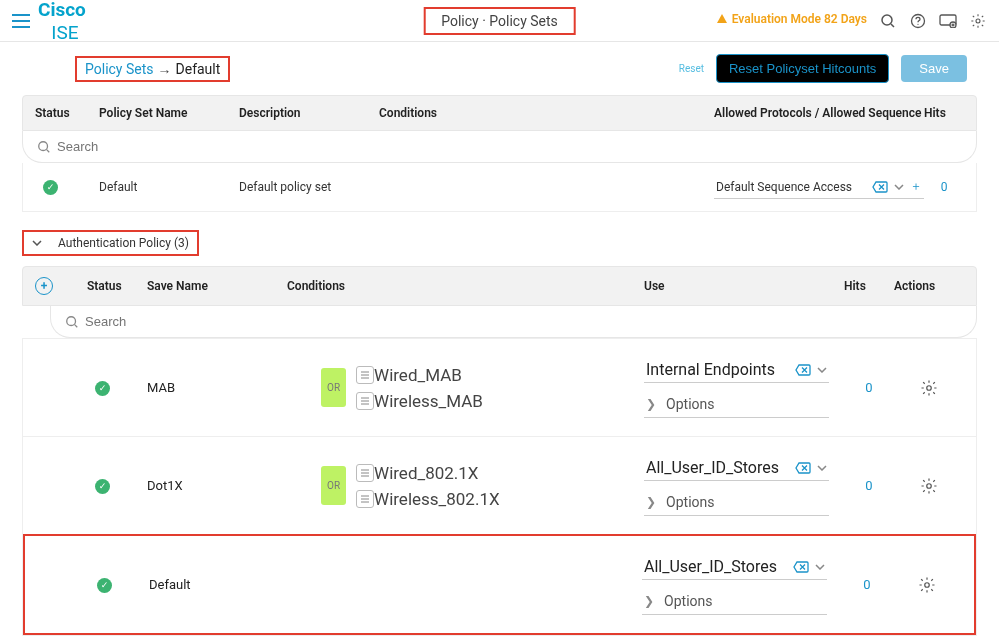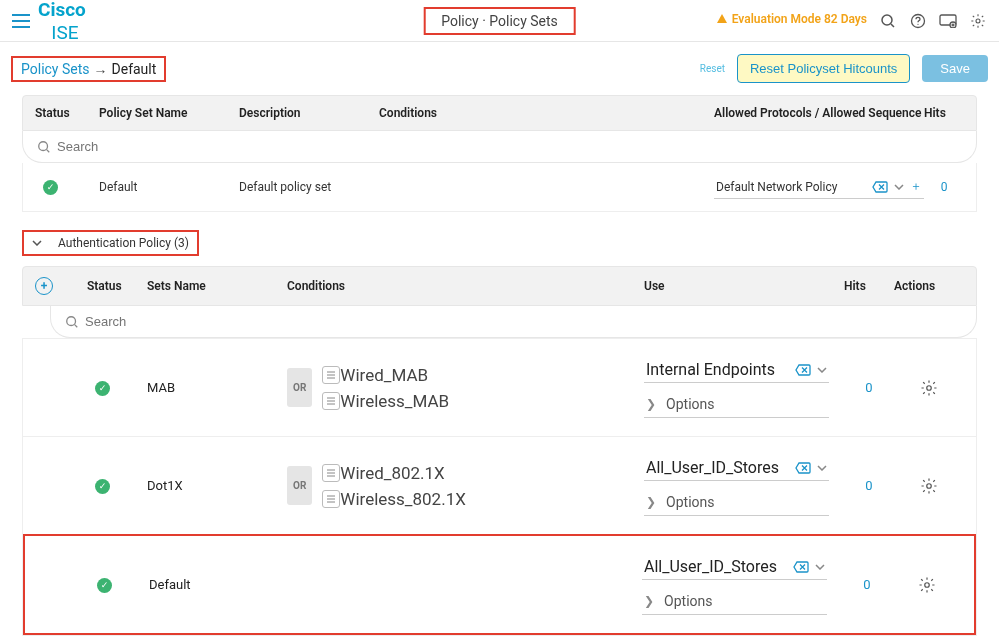--- a/index.html
+++ b/index.html
@@ -6,28 +6,28 @@
   body { font-family: -apple-system, "Segoe UI", Roboto, "Helvetica Neue", Arial, sans-serif; color:#222; font-size:13px; background:#fff; }
   .topbar { height:42px; border-bottom:1px solid #e6e6e6; display:flex; align-items:center; padding:0 12px; position:relative;}
   .hamburger { color:#1985c8; cursor:pointer; margin-right:8px; display:flex; align-items:center;}
   .brand { color:#04a3cc; font-weight:700; font-size:19px; display:flex; align-items:center;flex-direction:column;}
   .brand .ise { color:#04a3cc; font-weight:400; margin-left:6px;}
   .pagetitle { position:absolute; left:50%; transform:translateX(-50%); font-size:14px; color:#444; border:2px solid #e23c2e; padding:4px 16px;}
   .top-right { margin-left:auto; display:flex; align-items:flex-start; gap:12px;}
   .eval { color:#f2a318; font-weight:600; font-size:12px; display:flex; align-items:center; gap:4px;}
   .icon-btn { width:18px; height:18px; color:#555; display:flex; align-items:center; justify-content:center; cursor:pointer;}
 
-  .subbar { padding:12px 11px; display:flex; align-items:center; }
+  .subbar { padding:12px 32px; display:flex; align-items:center;margin-left:43px; }
   .crumb-box { border:2px solid #e23c2e; padding:3px 8px; display:flex; align-items:center; gap:4px; font-size:14px;}
   .crumb-link { color:#1a93c9; cursor:pointer;}
   .crumb-arrow { color:#444;}
   .crumb-current { color:#222;}
   .sub-actions { margin-left:auto; display:flex; align-items:center; gap:12px;}
   .link-reset { color:#55bde1; font-size:10px; cursor:pointer;}
-  .btn-outline { border:1px solid #1a93c9; color:#1a93c9; background:#fef9c3; border-radius:4px; padding:6px 12px; font-size:13px; cursor:pointer;}
+  .btn-outline { border:1px solid #1a93c9; color:#1a93c9; background:#000000; border-radius:4px; padding:6px 12px; font-size:13px; cursor:pointer;}
   .btn-primary { background:#7bc0e1; color:#fff; border:none; border-radius:4px; padding:6px 18px; font-size:13px; cursor:pointer;}
 
   .section { margin:0 22px 8px;}
   .header-row { display:grid; grid-template-columns:64px 140px 140px 1fr 210px 40px; align-items:center; background:#f2f2f2; border:1px solid #e6e6e6; border-radius:4px 4px 0 0; padding:10px 12px; font-size:12px; color:#222; font-weight:600;}
   .search-bar { border:1px solid #e6e6e6; border-top:none; border-radius:0 0 20px 20px; padding:8px 14px; display:flex; align-items:center; gap:6px; background:#fff; color:#888;}
   .search-bar input { border:none; outline:none; flex:1; font-size:13px; color:#444;}
   .policy-row { display:grid; grid-template-columns:64px 140px 140px 1fr 210px 40px; align-items:center; padding:12px; border:1px solid #eee; border-top:none; font-size:12px; color:#333;}
   .status-dot { width:15px; height:15px; border-radius:50%; background:#3cb371; display:inline-flex; align-items:center; justify-content:center; color:#fff; font-size:9px; margin-left:8px;}
   .allowed-cell { display:flex; align-items:center; gap:6px; border-bottom:1px solid #ccc; padding:3px 2px;}
   .chip-x { color:#1a93c9; cursor:pointer;}
@@ -40,21 +40,21 @@
 
   .auth-head-row { display:grid; grid-template-columns:52px 60px 140px 1fr 200px 50px 70px; align-items:center; background:#f2f2f2; border:1px solid #e6e6e6; border-radius:4px 4px 0 0; padding:10px 12px; font-size:12px; color:#222; font-weight:600;}
   .plus-circle { width:18px; height:18px; border:1px solid #1a93c9; border-radius:50%; color:#1a93c9; display:flex; align-items:center; justify-content:center; font-size:12px; cursor:pointer;}
   .search-bar2 { border:1px solid #e6e6e6; border-top:none; border-radius:0 0 20px 20px; padding:8px 14px; display:flex; align-items:center; gap:6px; background:#fff; color:#888; margin-left:28px;}
   .search-bar2 input { border:none; outline:none; flex:1; font-size:13px; color:#444;}
 
   .rules-wrap { border:1px solid #eee; border-top:none;}
   .rule-row { display:grid; grid-template-columns:52px 60px 140px 1fr 200px 50px 70px; align-items:center; padding:0 12px; border-top:1px solid #eee;}
   .rule-body { padding:18px 0;}
   .cond-block { display:flex; align-items:center; gap:10px;}
-  .or-badge { background:#e5e5e5; color:#777; font-size:10px; font-weight:700; padding:14px 6px; border-radius:3px;}
+  .or-badge { background:#bef264; color:#777; font-size:10px; font-weight:400; padding:14px 6px; border-radius:3px;margin-left:34px;}
   .cond-list { display:flex; flex-direction:column; gap:6px;}
   .cond-item { display:flex; align-items:center; gap:0; font-size:17px; color:#444;}
   .cond-icon { width:18px; height:18px; border:1px solid #bbb; border-radius:3px; display:flex; align-items:center; justify-content:center; color:#888;}
   .use-stack { display:flex; flex-direction:column; gap:8px; width:185px;}
   .use-top { display:flex; align-items:center; justify-content:space-between; border-bottom:1px solid #ccc; padding:3px 2px; font-size:16px;}
   .use-top .rt { display:flex; gap:6px; align-items:center;}
   .use-bottom { display:flex; align-items:center; gap:10px; border-bottom:1px solid #ccc; padding:5px 2px; font-size:14px; color:#555;}
   .use-bottom .arrow { color:#888; font-size:12px;}
   .gear { color:#555; cursor:pointer; display:flex; justify-content:center;}
   .rule-highlight { border:2px solid #e23c2e; }
@@ -139,21 +139,21 @@
         <path d="M11 11l3 3"></path>
       </svg>
     <input placeholder="Search" style="">
   </div>
   <div class="policy-row">
     <div><span class="status-dot">✓</span></div>
     <div>Default</div>
     <div>Default policy set</div>
     <div></div>
     <div class="allowed-cell">
-      <span style="flex:1">Default Network Policy</span>
+      <span style="flex:1">Default Sequence Access</span>
       <span class="chip-x">
         <svg width="16" height="12" viewBox="0 0 16 12" fill="none" stroke="#1a93c9" stroke-width="1.3">
             <path d="M4 1h10a1 1 0 011 1v8a1 1 0 01-1 1H4L1 6z"></path>
             <path d="M7 3.5l5 5M12 3.5l-5 5"></path>
           </svg>
       </span>
       <span class="chev">
         <svg width="10" height="6" viewBox="0 0 10 6" fill="none" stroke="#888" stroke-width="1.5">
             <path d="M1 1l4 4 4-4"></path>
           </svg>
@@ -174,21 +174,21 @@
     <span>Authentication Policy (3)</span>
   </div>
 </div>
 
 <div class="section">
   <div class="auth-head-row">
     <div>
         <div class="plus-circle">+</div>
       </div>
     <div>Status</div>
-    <div>Sets Name</div>
+    <div>Save Name</div>
     <div>Conditions</div>
     <div>Use</div>
     <div>Hits</div>
     <div>Actions</div>
   </div>
   <div class="search-bar2">
     <svg width="14" height="14" viewBox="0 0 16 16" fill="none" stroke="#888" stroke-width="1.5">
         <circle cx="7" cy="7" r="5"></circle>
         <path d="M11 11l3 3"></path>
       </svg>

